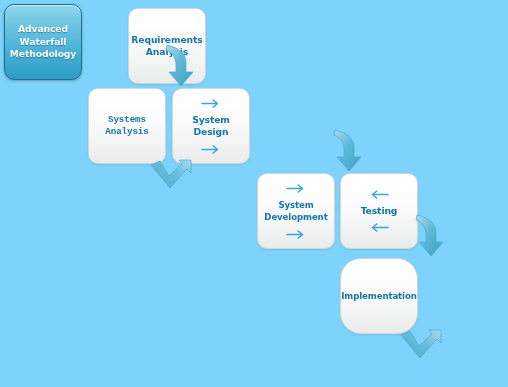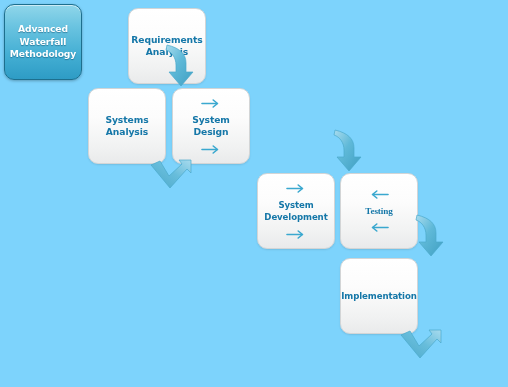--- a/index.html
+++ b/index.html
@@ -86,21 +86,21 @@
     <div class="node-label">Advanced
 Waterfall
 Methodology</div>
   </div>
 
   <div class="node plain" style="left:88px; top:8px;margin-left:40px;">
     <div class="node-label">Requirements
 Analysis</div>
   </div>
 
-  <div class="node plain" style="left:88px; top:88px;">
+  <div class="node plain" style="left:88px; top:88px;font-family:Liberation Mono, monospace;">
     <div class="node-label">Systems
 Analysis</div>
   </div>
 
   <div class="node plain" style="left:172px; top:88px;">
     <svg class="inner-arrow top" viewBox="0 0 22 11">
       <g stroke="#3aa8cf" stroke-width="1.6" fill="none" stroke-linecap="round">
         <line x1="2" y1="5.5" x2="17" y2="5.5"></line>
         <polyline points="13.2,2 17.5,5.5 13.2,9" stroke-linejoin="round"></polyline>
       </g>
@@ -126,37 +126,37 @@
     <div class="node-label">System
 Development</div>
     <svg class="inner-arrow bottom" viewBox="0 0 22 11">
       <g stroke="#3aa8cf" stroke-width="1.6" fill="none" stroke-linecap="round">
         <line x1="2" y1="5.5" x2="17" y2="5.5"></line>
         <polyline points="13.2,2 17.5,5.5 13.2,9" stroke-linejoin="round"></polyline>
       </g>
     </svg>
   </div>
 
-  <div class="node plain" style="left:340px; top:173px;font-family:Liberation Serif, serif;">
+  <div class="node plain" style="left:340px; top:173px;">
     <svg class="inner-arrow top" viewBox="0 0 22 11">
       <g stroke="#3aa8cf" stroke-width="1.6" fill="none" stroke-linecap="round">
         <line x1="20" y1="5.5" x2="5" y2="5.5"></line>
         <polyline points="8.8,2 4.5,5.5 8.8,9" stroke-linejoin="round"></polyline>
       </g>
     </svg>
     <div class="node-label">Testing</div>
     <svg class="inner-arrow bottom" viewBox="0 0 22 11">
       <g stroke="#3aa8cf" stroke-width="1.6" fill="none" stroke-linecap="round">
         <line x1="20" y1="5.5" x2="5" y2="5.5"></line>
         <polyline points="8.8,2 4.5,5.5 8.8,9" stroke-linejoin="round"></polyline>
       </g>
     </svg>
   </div>
 
-  <div class="node plain narrow" style="left:340px; top:258px;">
+  <div class="node plain narrow" style="left:340px; top:258px;border-radius:21px;">
     <div class="node-label">Implementation</div>
   </div>
 
 
   <svg class="connector" style="left:162px; top:42px;" width="42" height="48" viewBox="0 0 42 48">
     <defs>
       <linearGradient id="gs1" x1="0" y1="0" x2="1" y2="1">
         <stop offset="0%" stop-color="#a9dcee"></stop>
         <stop offset="45%" stop-color="#5fb9d8"></stop>
         <stop offset="100%" stop-color="#3f9fc2"></stop>

